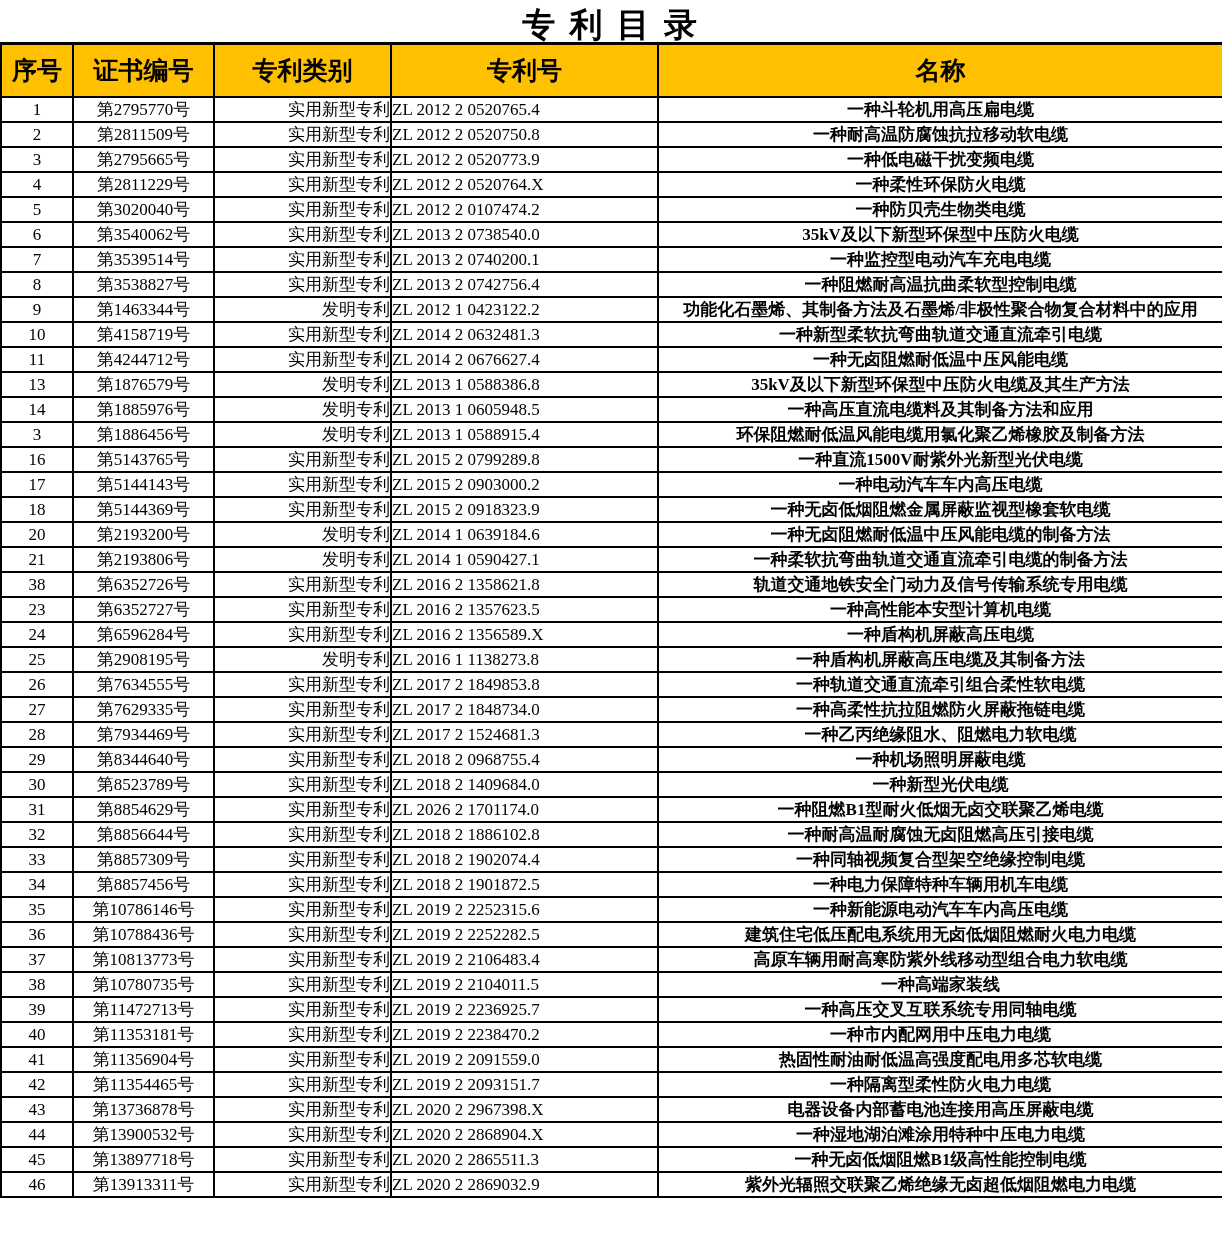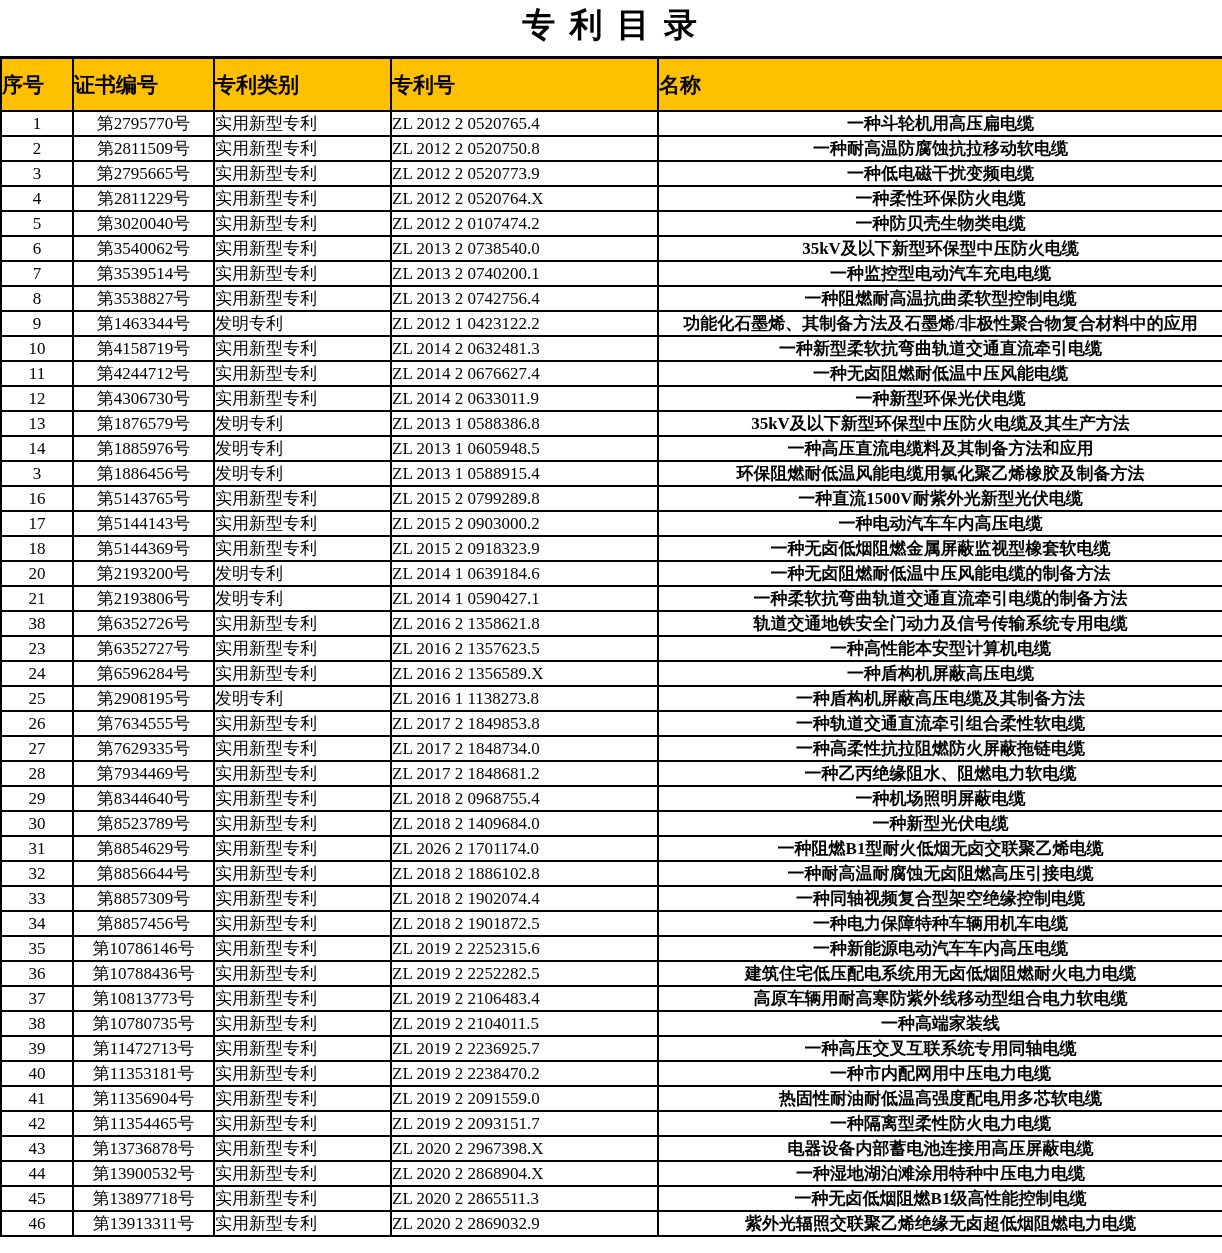--- a/index.html
+++ b/index.html
@@ -10,59 +10,59 @@
   }
   .page {
     width: 1222px;
     height: 1253px;
     overflow: hidden;
     font-family: "Liberation Serif", "DejaVu Serif", serif;
     color: #000000;
   }
   .title {
     margin: 0;
-    height: 56px;
+    height: 42px;
     line-height: 50px;
     text-align: center;
     font-size: 33px;
     font-weight: bold;
     letter-spacing: 3px;
     font-family: "Liberation Serif", "DejaVu Serif", serif;
   }
   table.patent-table {
     border-collapse: collapse;
     table-layout: fixed;
     width: 1222px;
   }
   table.patent-table th {
     background: #FFC000;
     border: 2px solid #000000;
     border-top: 3px solid #000000;
     height: 51px;
-    font-size: 21px;
+    font-size: 25px;
     font-weight: bold;
-    text-align: left;
+    text-align: center;
     vertical-align: middle;
     padding: 0;
     overflow: hidden;
     white-space: nowrap;
   }
   table.patent-table td {
     border: 2px solid #000000;
     height: 23px;
     font-size: 17px;
     vertical-align: middle;
     padding: 0;
     overflow: hidden;
     white-space: nowrap;
     line-height: 23px;
   }
   td.c0 { text-align: center; }
   td.c1 { text-align: center; }
-  td.c2 { text-align: left; }
+  td.c2 { text-align: right; }
   td.c3 { white-space: pre; }
   td.c4 { text-align: center; padding-left: 4px; font-weight: bold; font-size: 16.5px; }
 </style>
 </head>
 <body>
 
 <div class="page">
   <h1 class="title">专 利 目 录</h1>
   <table class="patent-table">
     <colgroup>
@@ -153,27 +153,20 @@
           <td class="c4">一种新型柔软抗弯曲轨道交通直流牵引电缆</td>
         </tr>
         <tr>
           <td class="c0">11</td>
           <td class="c1">第4244712号</td>
           <td class="c2">实用新型专利</td>
           <td class="c3">ZL 2014 2 0676627.4</td>
           <td class="c4">一种无卤阻燃耐低温中压风能电缆</td>
         </tr>
         <tr>
-          <td class="c0">12</td>
-          <td class="c1">第4306730号</td>
-          <td class="c2">实用新型专利</td>
-          <td class="c3">ZL 2014 2 0633011.9</td>
-          <td class="c4">一种新型环保光伏电缆</td>
-        </tr>
-        <tr>
           <td class="c0">13</td>
           <td class="c1">第1876579号</td>
           <td class="c2">发明专利</td>
           <td class="c3">ZL 2013 1 0588386.8</td>
           <td class="c4">35kV及以下新型环保型中压防火电缆及其生产方法</td>
         </tr>
         <tr>
           <td class="c0">14</td>
           <td class="c1">第1885976号</td>
           <td class="c2">发明专利</td>
@@ -261,21 +254,21 @@
           <td class="c0">27</td>
           <td class="c1">第7629335号</td>
           <td class="c2">实用新型专利</td>
           <td class="c3">ZL 2017 2 1848734.0</td>
           <td class="c4">一种高柔性抗拉阻燃防火屏蔽拖链电缆</td>
         </tr>
         <tr>
           <td class="c0">28</td>
           <td class="c1">第7934469号</td>
           <td class="c2">实用新型专利</td>
-          <td class="c3">ZL 2017 2 1848681.2</td>
+          <td class="c3">ZL 2017 2 1524681.3</td>
           <td class="c4">一种乙丙绝缘阻水、阻燃电力软电缆</td>
         </tr>
         <tr>
           <td class="c0">29</td>
           <td class="c1">第8344640号</td>
           <td class="c2">实用新型专利</td>
           <td class="c3">ZL 2018 2 0968755.4</td>
           <td class="c4">一种机场照明屏蔽电缆</td>
         </tr>
         <tr>

